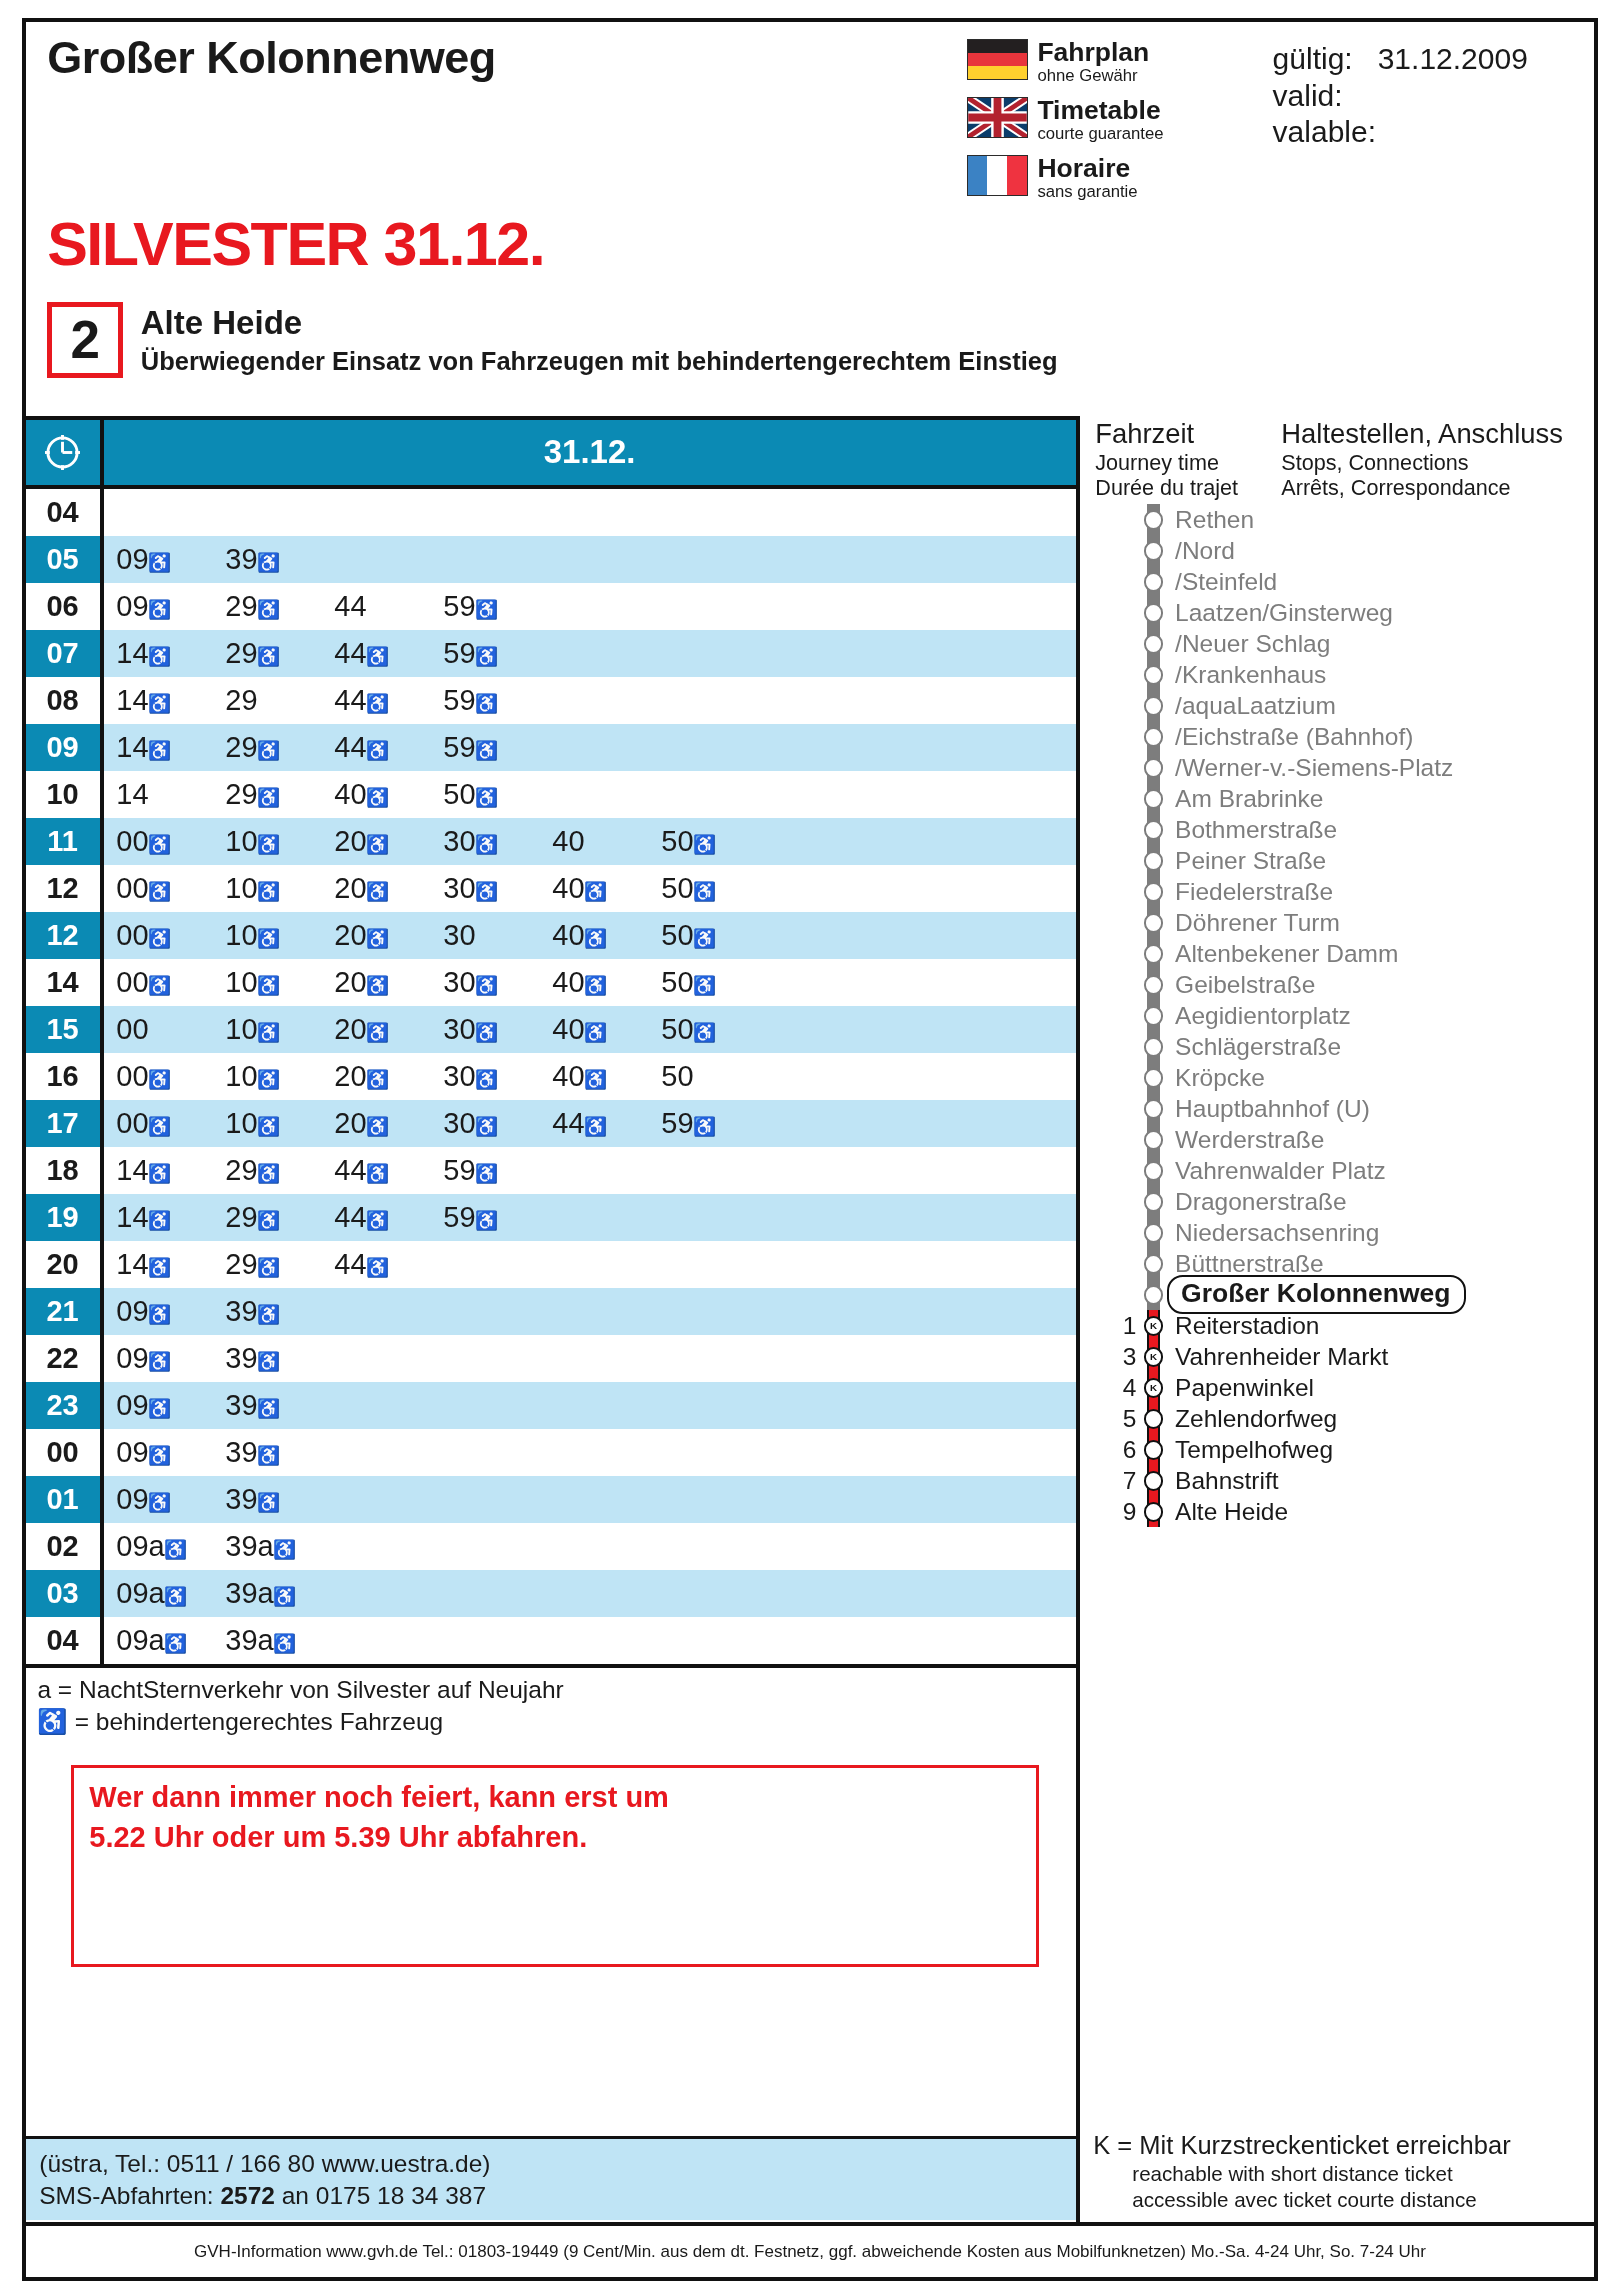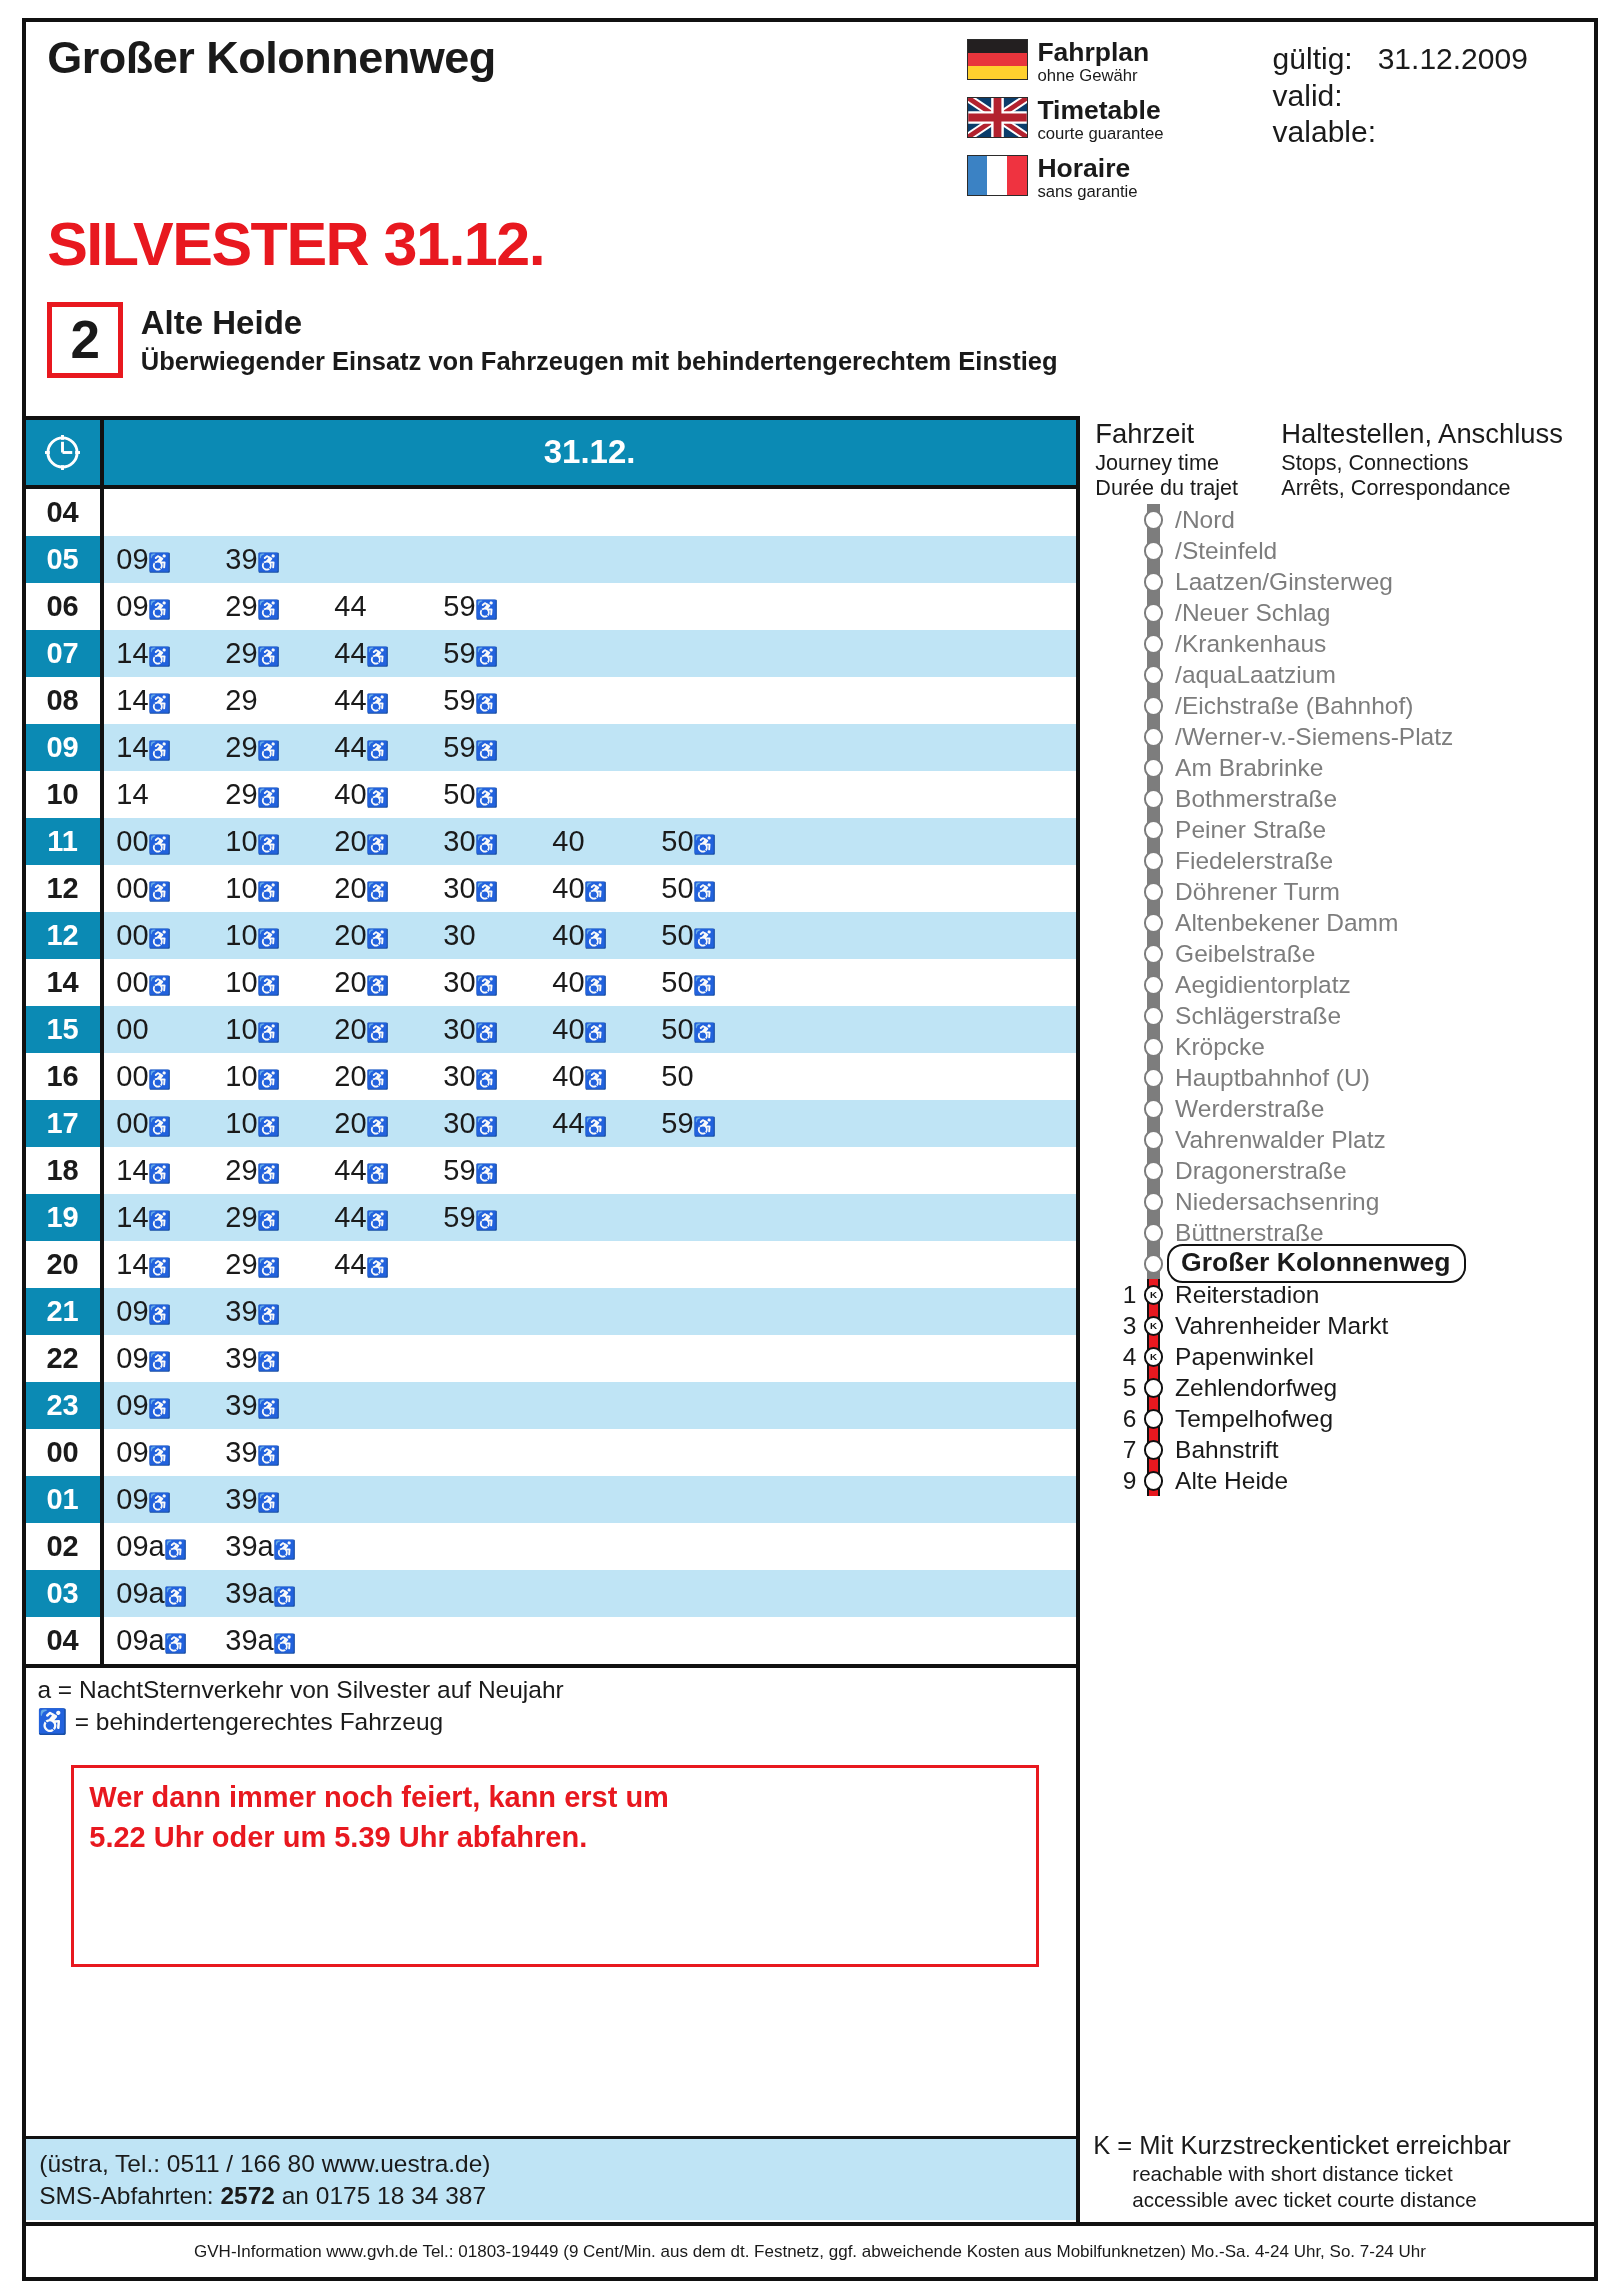--- a/index.html
+++ b/index.html
@@ -711,20 +711,28 @@
           </div>
         </div>
 
         <div class="stops" id="stops-container">
             <div class="stop gray">
               <div class="tt"></div>
               <div class="marker">
                 <div class="bar"></div>
                 <div class="dot"></div>
               </div>
+              <div class="nm">Rethen</div>
+            </div>
+            <div class="stop gray">
+              <div class="tt"></div>
+              <div class="marker">
+                <div class="bar"></div>
+                <div class="dot"></div>
+              </div>
               <div class="nm">/Nord</div>
             </div>
             <div class="stop gray">
               <div class="tt"></div>
               <div class="marker">
                 <div class="bar"></div>
                 <div class="dot"></div>
               </div>
               <div class="nm">/Steinfeld</div>
             </div>

